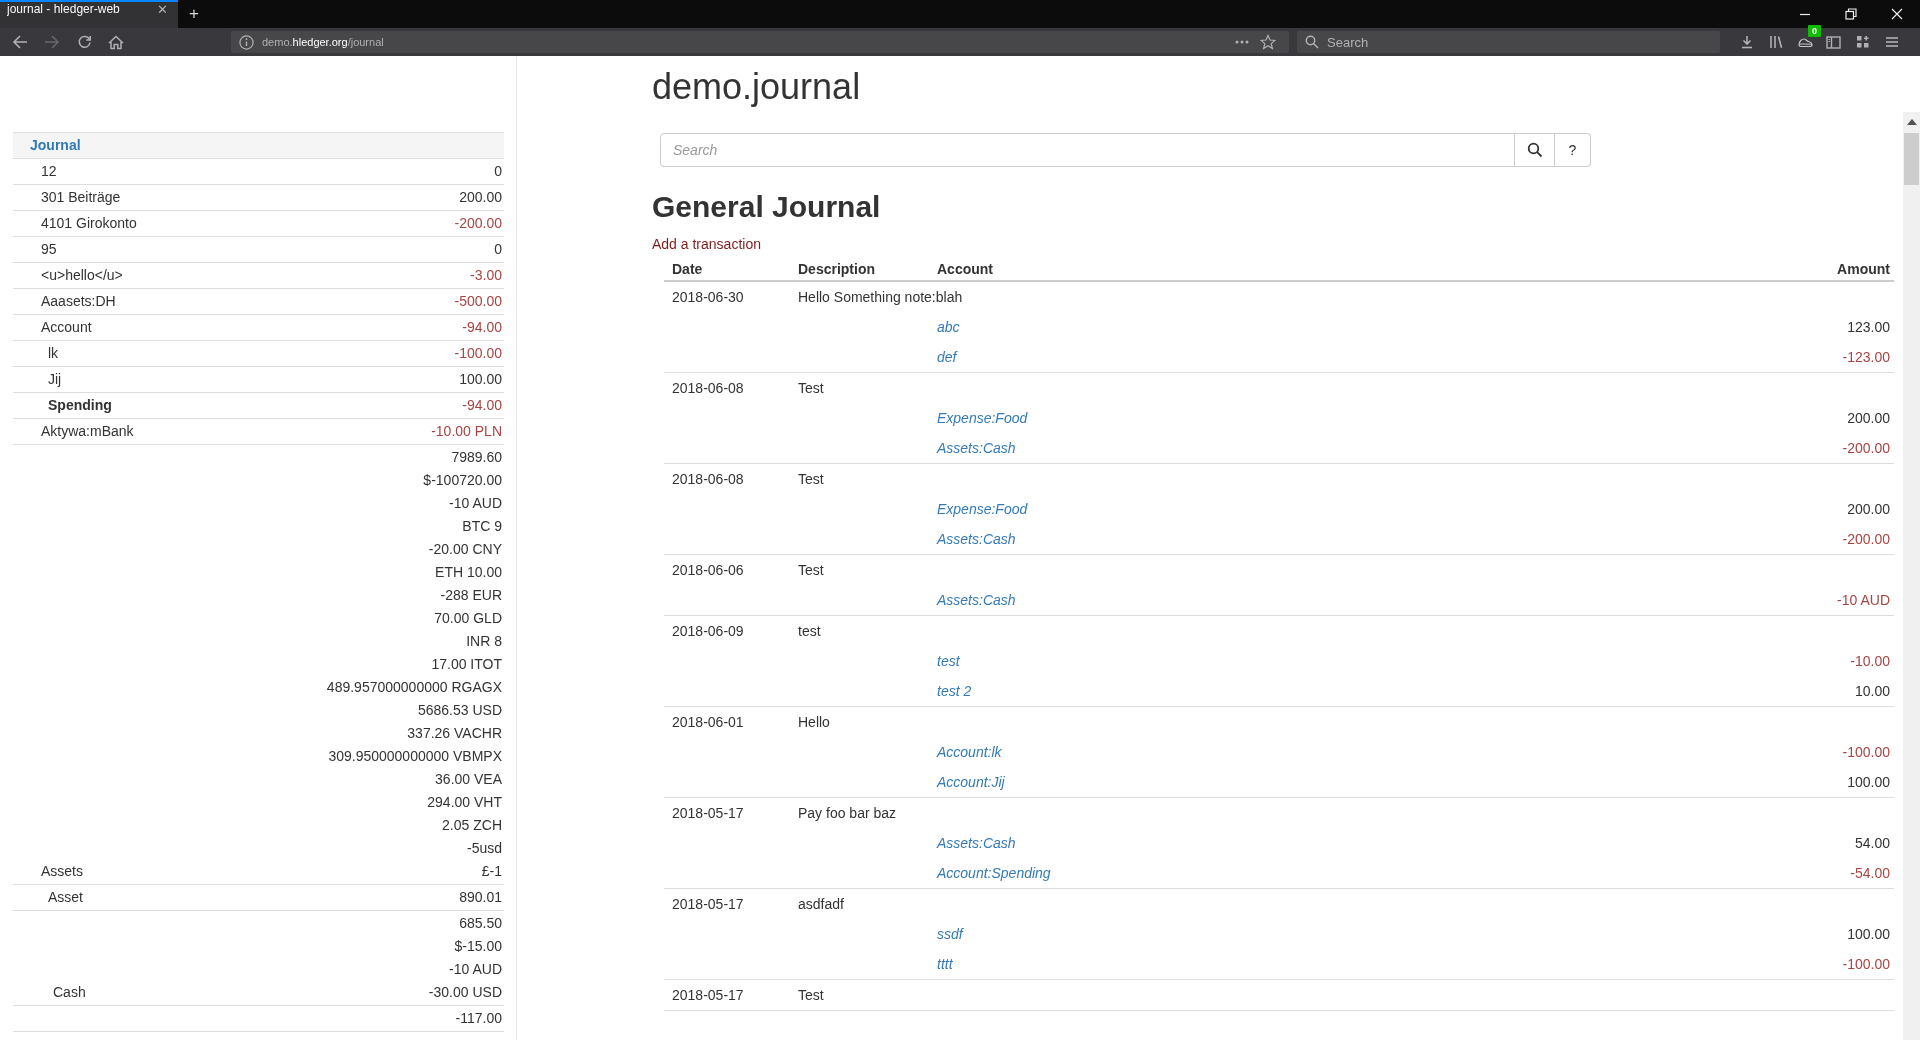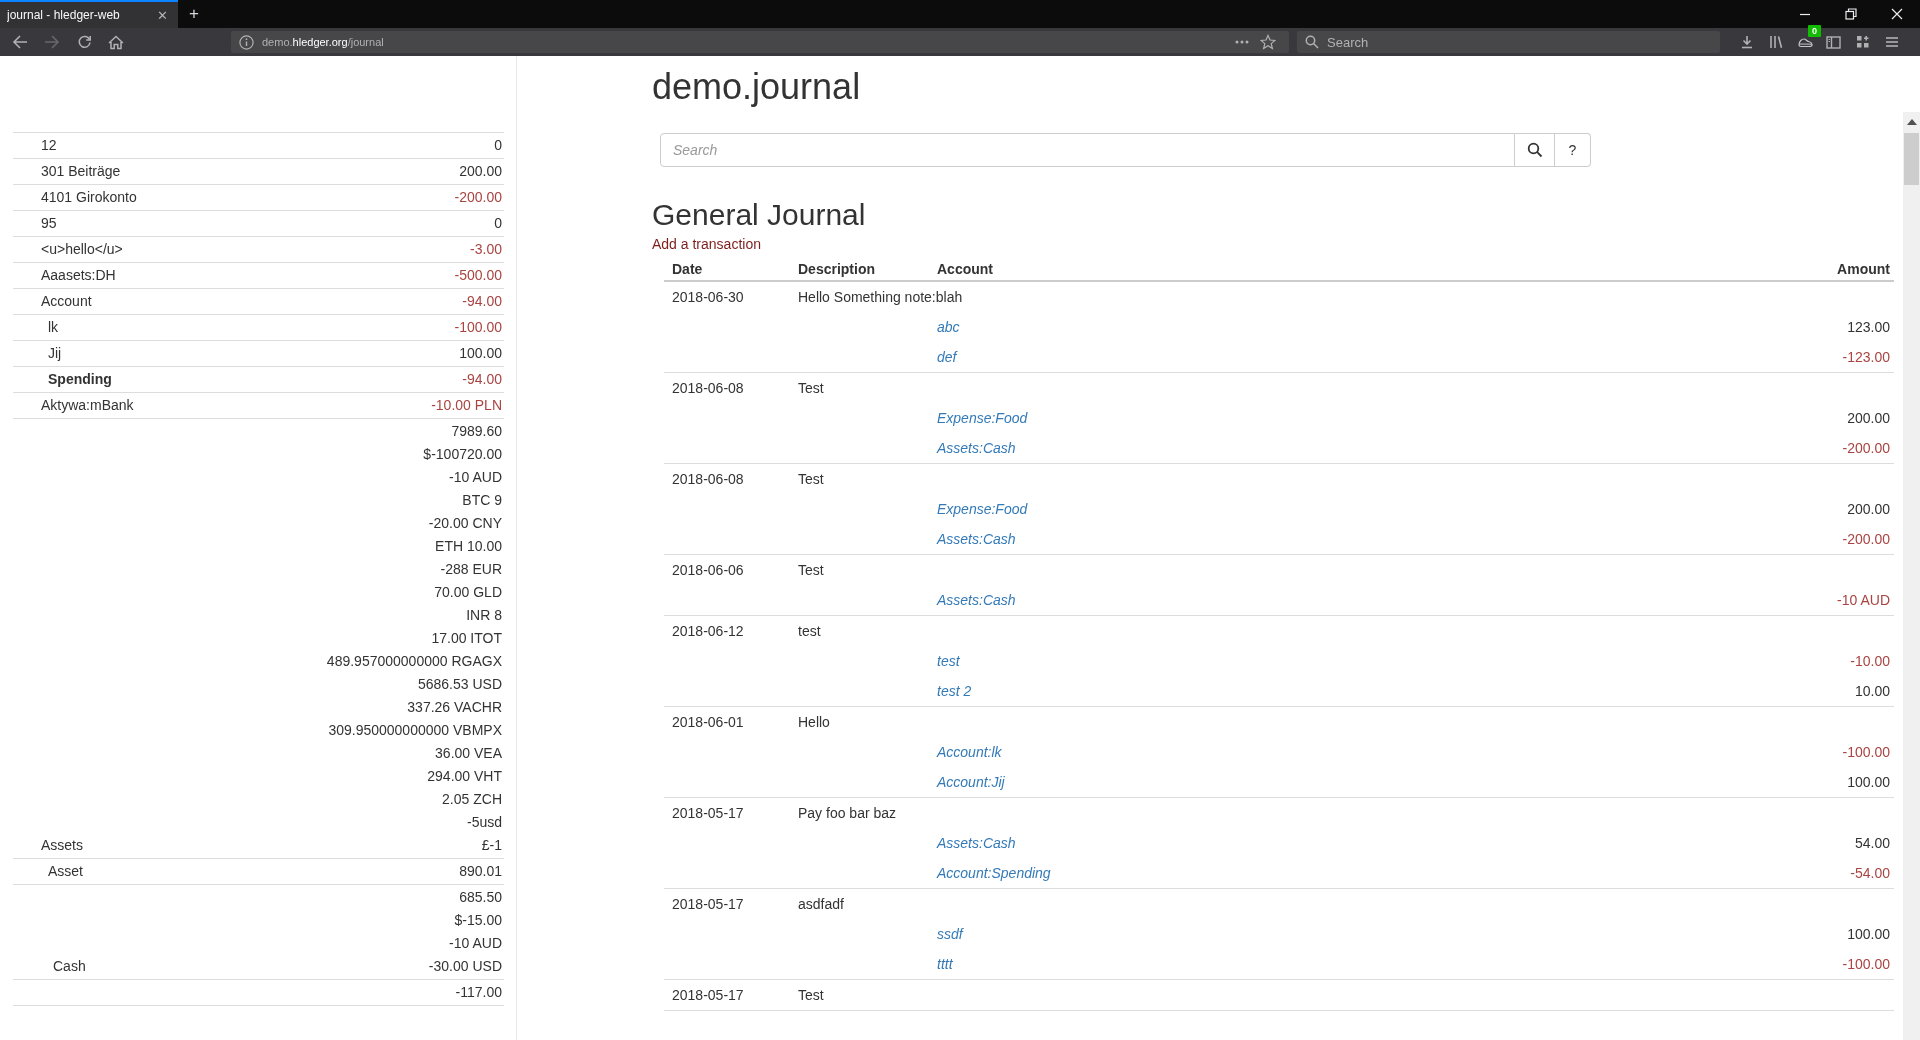--- a/index.html
+++ b/index.html
@@ -3,21 +3,21 @@
 <meta charset="utf-8">
 <style>
   * { box-sizing: border-box; margin: 0; padding: 0; }
   html,body { width:1920px; height:1040px; overflow:hidden; background:#fff;
     font-family:"Liberation Sans", sans-serif; }
 
   
   .tabbar { position:absolute; top:0; left:0; width:1920px; height:28px; background:#0c0c0d;
     display:flex; align-items:stretch; }
   .tab { width:178px; background:#323234; border-top:2px solid #0a84ff; color:#f9f9fa;
-    font-size:12px; display:flex; align-items:center; padding:0 7px; }
+    font-size:12px; display:flex; align-items:flex-start; padding:0 7px; }
   .tab-title { flex:1; white-space:nowrap; overflow:hidden; }
   .tab-close { color:#b1b1b3; font-size:13px; padding:0 3px; }
   .newtab { width:32px; color:#d7d7db; font-size:17px; display:flex; align-items:center; justify-content:center; }
   .win-controls { position:absolute; right:0; top:0; height:28px; display:flex; }
   .win-btn { width:46px; height:28px; display:flex; align-items:center; justify-content:center; }
 
   .toolbar { position:absolute; top:28px; left:0; width:1920px; height:28px; background:#38383d;
     display:flex; align-items:center; padding-left:4px; }
   .nav-btn { width:32px; height:26px; display:flex; align-items:center; justify-content:center; }
   .tb-spacer { width:99px; }
@@ -54,21 +54,21 @@
   .main { position:absolute; left:652px; top:0; width:1230px; height:984px; }
   .main h1 { position:absolute; top:10px; left:0; font-size:36px; font-weight:400; color:#333; }
   .search-group { position:absolute; top:77px; left:8px; display:flex; }
   .search-input { width:855px; height:34px; border:1px solid #ccc; border-radius:4px 0 0 4px;
     padding:6px 12px; font-size:14px; color:#555; outline:none; font-family:"Liberation Sans", sans-serif; }
   .search-input::placeholder { color:#999; font-style:italic; }
   .btn { height:34px; background:#fff; border:1px solid #ccc; border-left:none;
     display:flex; align-items:center; justify-content:center; font-size:14px; color:#333; }
   .btn-search { width:40px; }
   .btn-help { width:36px; border-radius:0 4px 4px 0; }
-  .main h2 { position:absolute; top:142px; left:0; font-size:30px; font-weight:400; color:#333; }
+  .main h2 { position:absolute; top:134px; left:0; font-size:30px; font-weight:700; color:#333; }
   .add-link { position:absolute; top:180px; left:0; font-size:14px; color:#7f1d1d; text-decoration:none; }
 
   .tx-table { position:absolute; top:202px; left:4px; width:1230px; font-size:14px; table-layout:fixed;margin-left:8px; }
   .tx-table col.c-date { width:126px; }
   .tx-table col.c-desc { width:139px; }
   .tx-table col.c-amt  { width:180px; }
   .tx-table th { text-align:left; font-weight:bold; padding:3px 8px; border-bottom:2px solid #ccc; }
   .tx-table th.r { text-align:right; padding-right:4px; }
   .tx-table td { padding:5px 8px; line-height:20px; white-space:nowrap; }
   .tx-table tbody { border-bottom:1px solid #ddd; }
@@ -207,20 +207,23 @@
         </svg>
     </div>
   </div>
 </div>
 
 <div class="page">
   <div class="sidebar-scroll-line"></div>
 
   <table class="sidebar-table">
     <tbody>
+        <tr class="hdr-row">
+          <td colspan="2" style="padding-left: 17px;"><a href="#">Journal</a></td>
+        </tr>
         <tr>
           <td class="acct" style="padding-left: 28px;"><a href="#">12</a></td>
           <td class="amt"><span>0</span></td>
         </tr>
         <tr>
           <td class="acct" style="padding-left: 28px;"><a href="#">301 Beiträge</a></td>
           <td class="amt"><span>200.00</span></td>
         </tr>
         <tr>
           <td class="acct" style="padding-left: 28px;"><a href="#">4101 Girokonto</a></td>
@@ -370,21 +373,21 @@
           </tr>
           <tr>
             <td></td>
             <td></td>
             <td><a href="#">Assets:Cash</a></td>
             <td class="amt neg">-10 AUD</td>
           </tr>
         </tbody>
         <tbody>
           <tr>
-            <td>2018-06-12</td>
+            <td>2018-06-09</td>
             <td colspan="3">test</td>
           </tr>
           <tr>
             <td></td>
             <td></td>
             <td><a href="#">test</a></td>
             <td class="amt neg">-10.00</td>
           </tr>
           <tr>
             <td></td>

